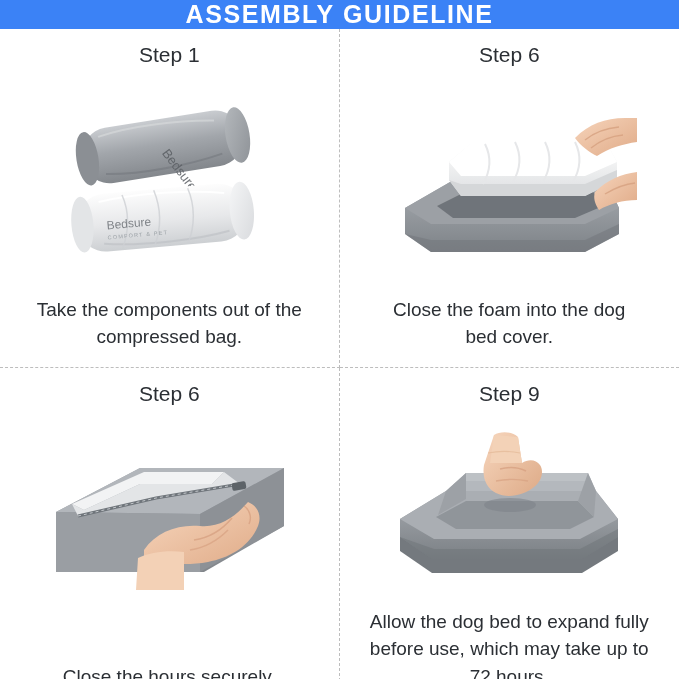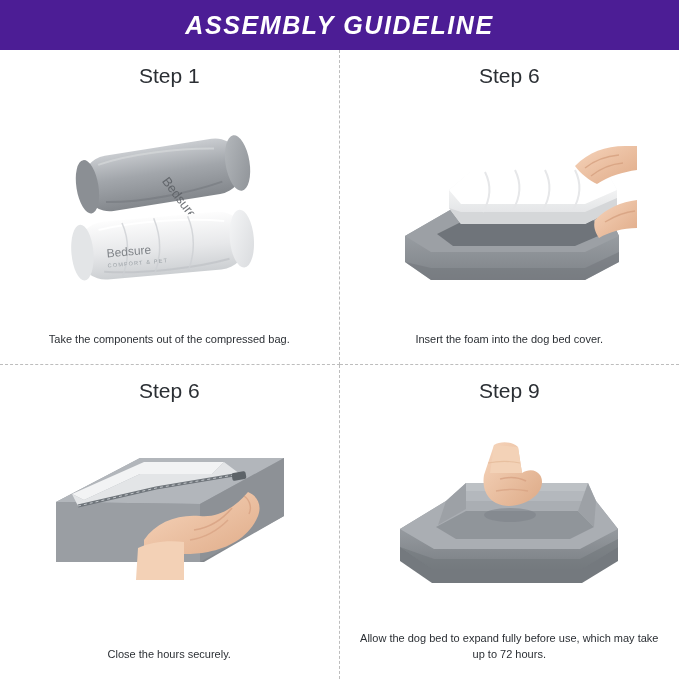--- a/index.html
+++ b/index.html
@@ -11,27 +11,26 @@
     overflow: hidden;
   }
   .page {
     width: 679px;
     height: 679px;
     display: flex;
     flex-direction: column;
     background: #ffffff;
   }
   .header {
-    height: 50px;
-    background: #4c1d95;
+    height: 70px;
+    background: #3b82f6;
     color: #ffffff;
     display: flex;
     align-items: center;
     justify-content: center;
-    font-style: italic;
   }
   .header-title {
     font-size: 25px;
     font-weight: bold;
     letter-spacing: 1.6px;
     color: #ffffff;
   }
   .grid {
     flex: 1;
     display: grid;
@@ -55,21 +54,21 @@
     font-weight: normal;
   }
   .art {
     flex: 1;
     width: 100%;
     display: flex;
     align-items: center;
     justify-content: center;
   }
   .caption {
-    font-size: 11px;
+    font-size: 19px;
     line-height: 1.45;
     color: #2b2f34;
     text-align: center;
     max-width: 268px;
     padding-bottom: 6px;
   }
   .caption.wide { max-width: 300px; }
   svg { display: block; }
 </style>
 </head>
@@ -175,21 +174,21 @@
             <path d="M206 44 C216 36 228 32 240 31" stroke="#d6a080" stroke-width="1.4" fill="none" opacity="0.8"></path>
             <path d="M212 52 C222 44 232 40 244 39" stroke="#d6a080" stroke-width="1.4" fill="none" opacity="0.8"></path>
           </g>
 
           <g>
             <path d="M216 96 C228 84 242 78 258 76 L258 104 C244 104 230 108 220 114 C216 108 214 102 216 96 Z" fill="url(#skinG2)"></path>
             <path d="M226 98 C236 92 246 88 256 87" stroke="#d6a080" stroke-width="1.4" fill="none" opacity="0.8"></path>
           </g>
         </svg>
       </div>
-      <div class="caption">Insert the foam into the dog bed cover.</div>
+      <div class="caption">Close the foam into the dog bed cover.</div>
     </div>
 
     <div class="cell b-right">
       <div class="step-title">Step 6</div>
       <div class="art">
         <svg width="250" height="165" viewBox="0 0 250 165">
           <defs>
             <linearGradient id="matG3" x1="0" y1="0" x2="0" y2="1">
               <stop offset="0%" stop-color="#a6aaaf"></stop>
               <stop offset="100%" stop-color="#82868b"></stop>

